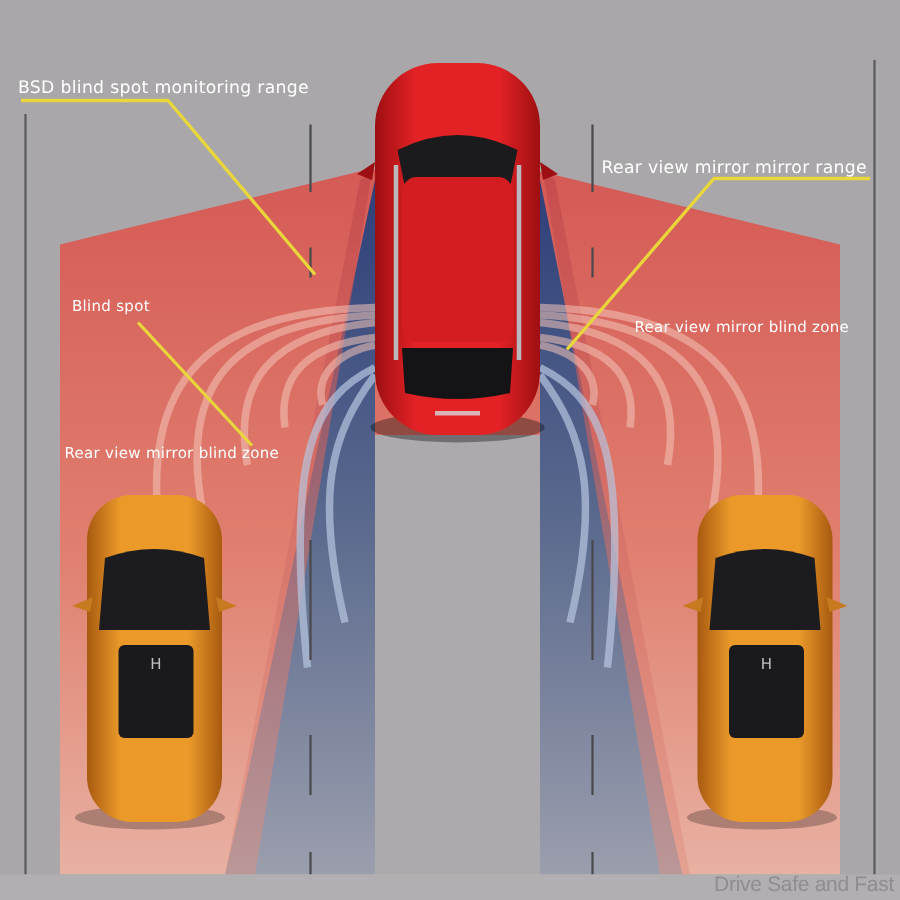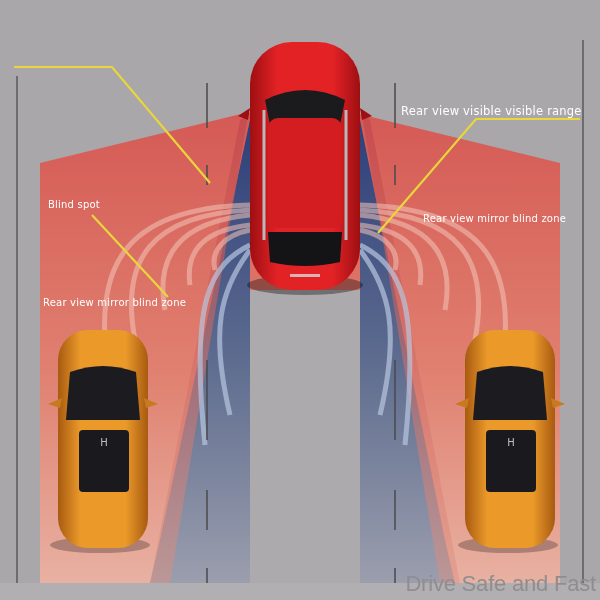--- a/index.html
+++ b/index.html
@@ -2,21 +2,21 @@
 <html><head>
   <meta charset="utf-8">
   <style>
     html, body { margin: 0; padding: 0; }
     body { width: 600px; height: 600px; overflow: hidden; background: #a9a7a9; font-family: "DejaVu Sans", sans-serif; }
     .stage { position: relative; width: 600px; height: 600px; }
     svg.scene { position: absolute; left: 0; top: 0; }
     .label { position: absolute; color: #ffffff; font-family: "DejaVu Sans", sans-serif; white-space: nowrap; letter-spacing: 0.2px; }
     .label.big { font-size: 11.5px; }
     .label.small { font-size: 10px; text-align: right; }
-    .watermark { position: absolute; right: 4px; bottom: 3px; color: #8f8d90; font-family: "Liberation Sans", sans-serif; font-size: 22px; letter-spacing: -0.2px; }
+    .watermark { position: absolute; right: 4px; bottom: 3px; color: #8f8d90; font-family: "Liberation Sans", sans-serif; font-size: 14px; letter-spacing: -0.2px; }
   </style>
 </head>
 <body>
 
 <div class="stage">
   <svg class="scene" width="600" height="600" viewBox="0 0 600 600">
     <defs>
       <linearGradient id="bsdGrad" x1="0" y1="0" x2="0" y2="1">
         <stop offset="0" stop-color="#d55a55"></stop>
         <stop offset="0.55" stop-color="#e08070"></stop>
@@ -128,19 +128,20 @@
       <text x="511" y="446" fill="#c0c0c0" font-size="10" text-anchor="middle" font-family="DejaVu Sans, sans-serif">H</text>
     </g>
 
     <g fill="none" stroke="#e8d63a" stroke-width="2.2">
       <polyline points="14,67 112,67 210,183"></polyline>
       <polyline points="580,119 476,119 378,233"></polyline>
       <line x1="92" y1="215" x2="168" y2="297"></line>
     </g>
   </svg>
 
-  <div class="label big" style="left:401px; top:104px;">Rear view visible visible range</div>
+  <div class="label big" style="left:12px; top:51px;">BSD blind spot monitoring range</div>
+  <div class="label big" style="left:401px; top:104px;">Rear view mirror mirror range</div>
   <div class="label small" style="left:48px; top:199px;">Blind spot</div>
   <div class="label small" style="left:43px; top:297px;">Rear view mirror blind zone</div>
   <div class="label small" style="left:423px; top:213px;">Rear view mirror blind zone</div>
 
   <div class="watermark">Drive Safe and Fast</div>
 </div>
 
 </body></html>

